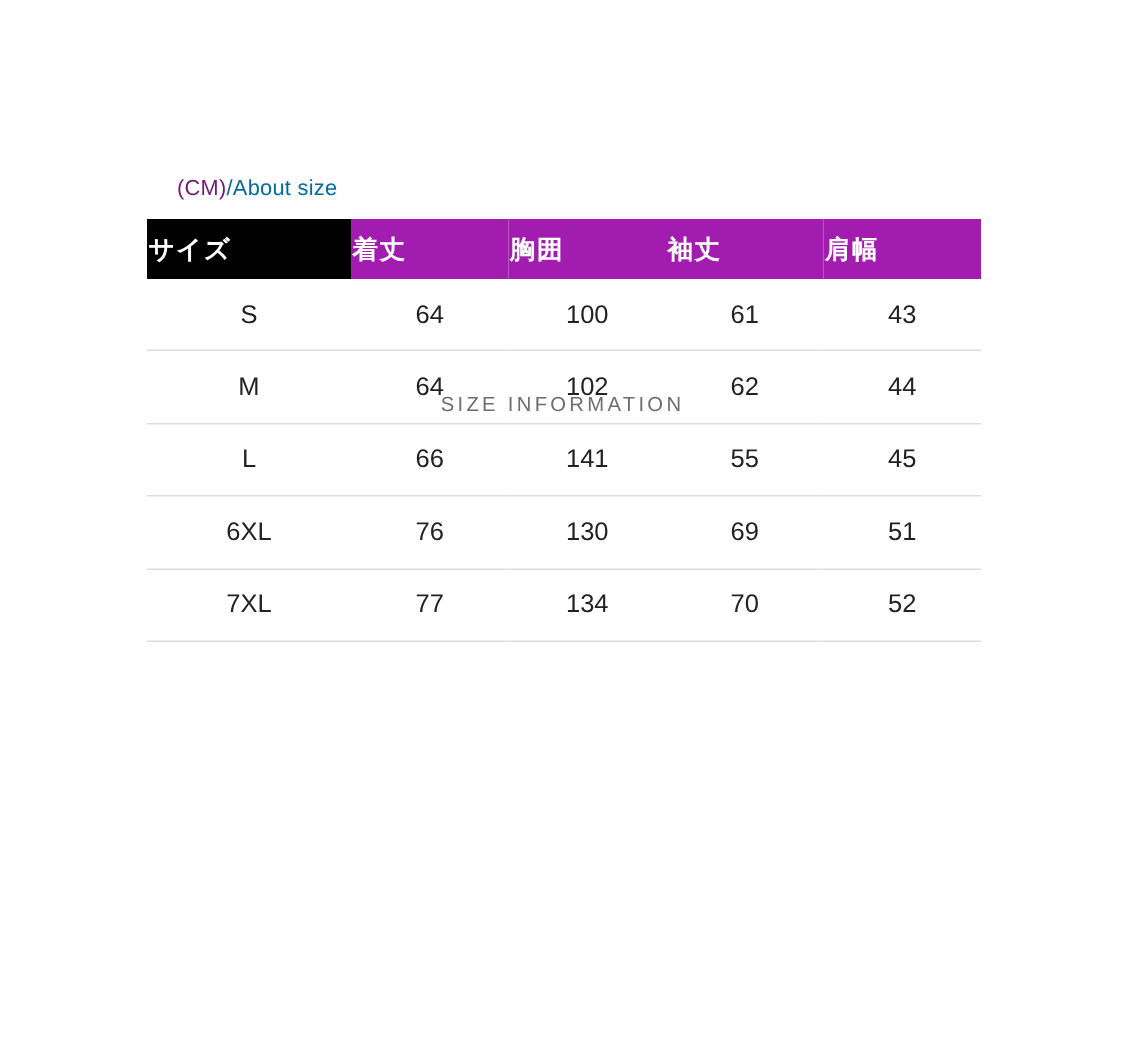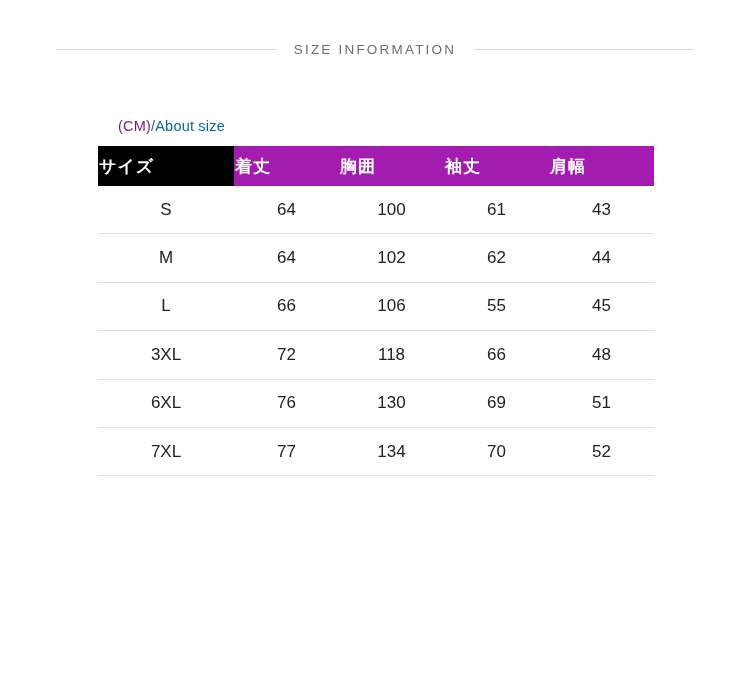--- a/index.html
+++ b/index.html
@@ -23,20 +23,21 @@
 
   
   .header {
     position: absolute;
     top: 42px;
     left: 0;
     width: 750px;
     display: flex;
     align-items: center;
     justify-content: center;
+    flex-direction: column;
   }
   .header .rule {
     height: 1px;
     background: #d8d8d8;
     flex: 0 0 220px;
   }
   .header .title {
     font-size: 13.5px;
     letter-spacing: 2.2px;
     color: #6e6e6e;
@@ -154,30 +155,23 @@
         <tr>
           <td>M</td>
           <td>64</td>
           <td>102</td>
           <td>62</td>
           <td>44</td>
         </tr>
         <tr>
           <td>L</td>
           <td>66</td>
-          <td>106</td>
+          <td>141</td>
           <td>55</td>
           <td>45</td>
-        </tr>
-        <tr>
-          <td>3XL</td>
-          <td>72</td>
-          <td>118</td>
-          <td>66</td>
-          <td>48</td>
         </tr>
         <tr>
           <td>6XL</td>
           <td>76</td>
           <td>130</td>
           <td>69</td>
           <td>51</td>
         </tr>
         <tr>
           <td>7XL</td>

